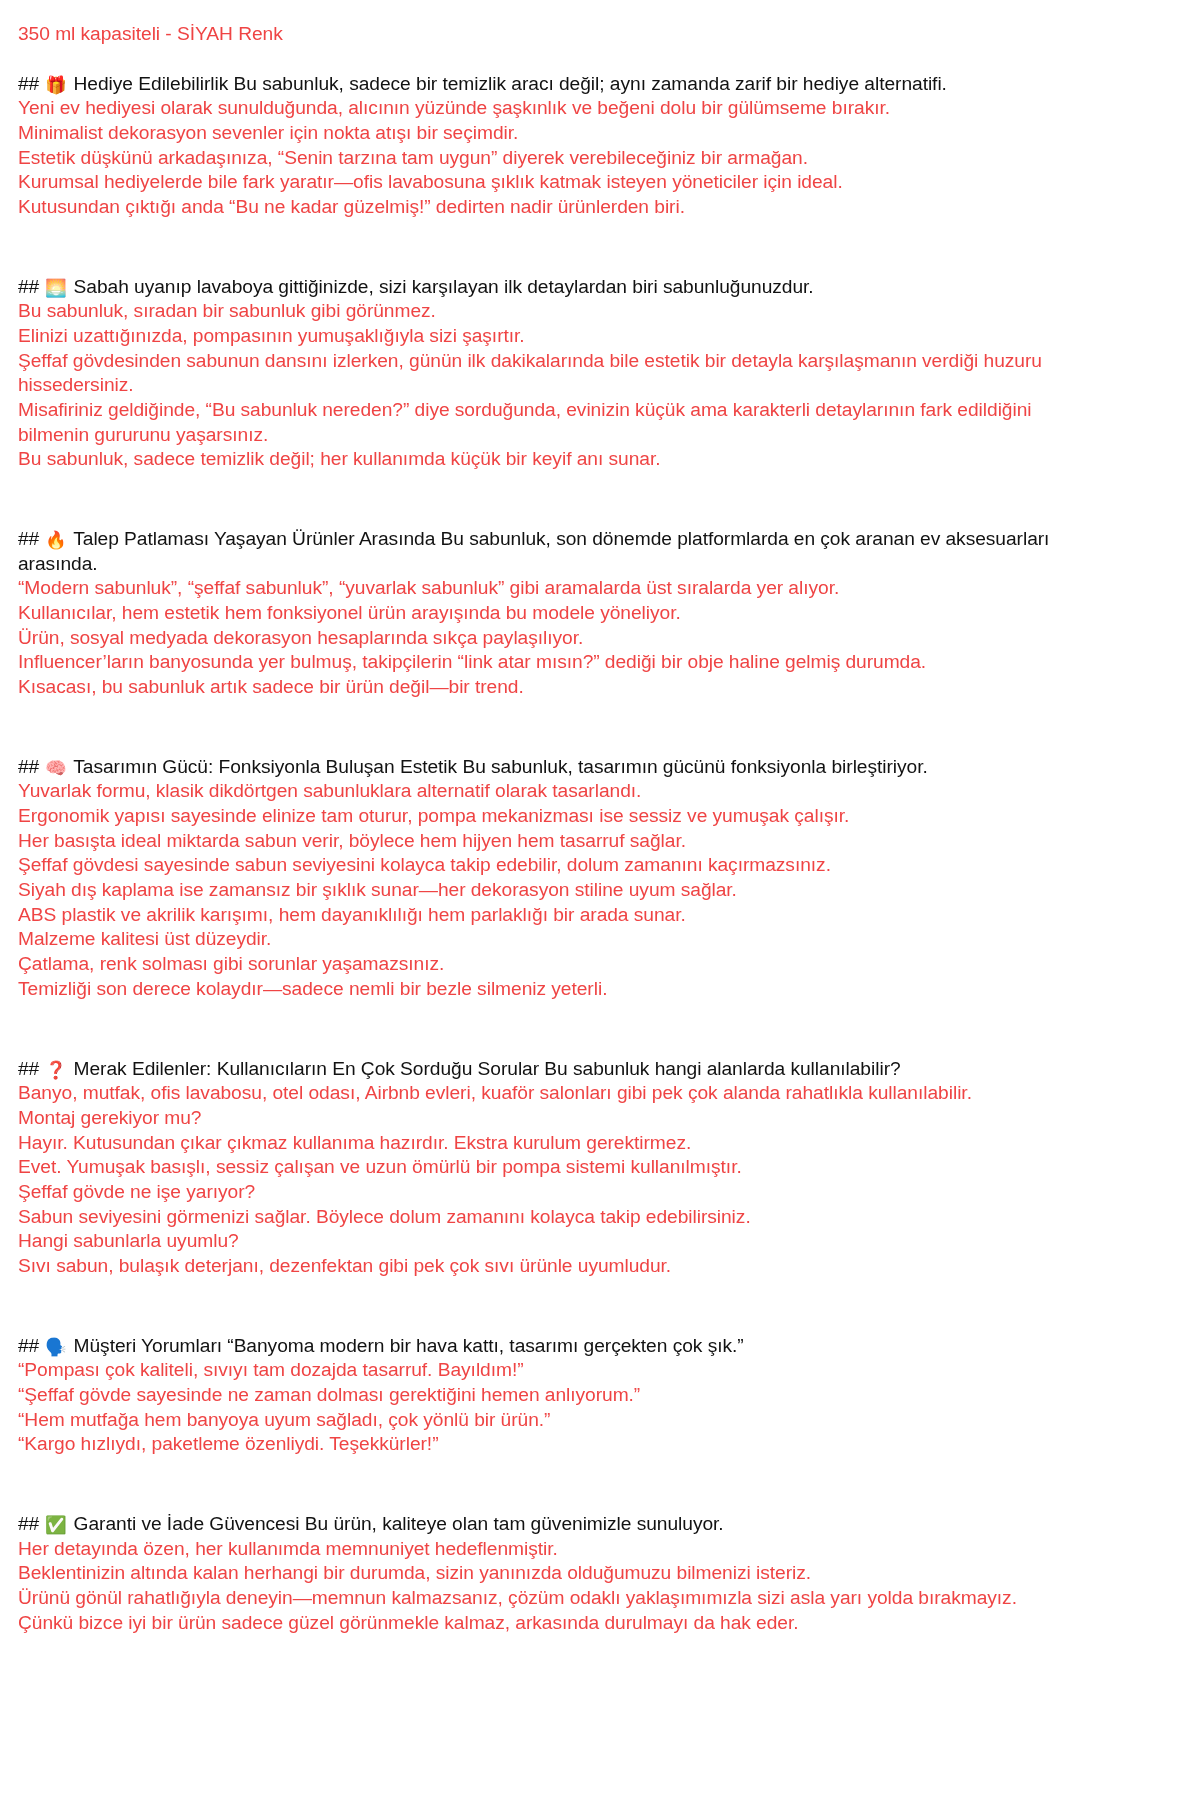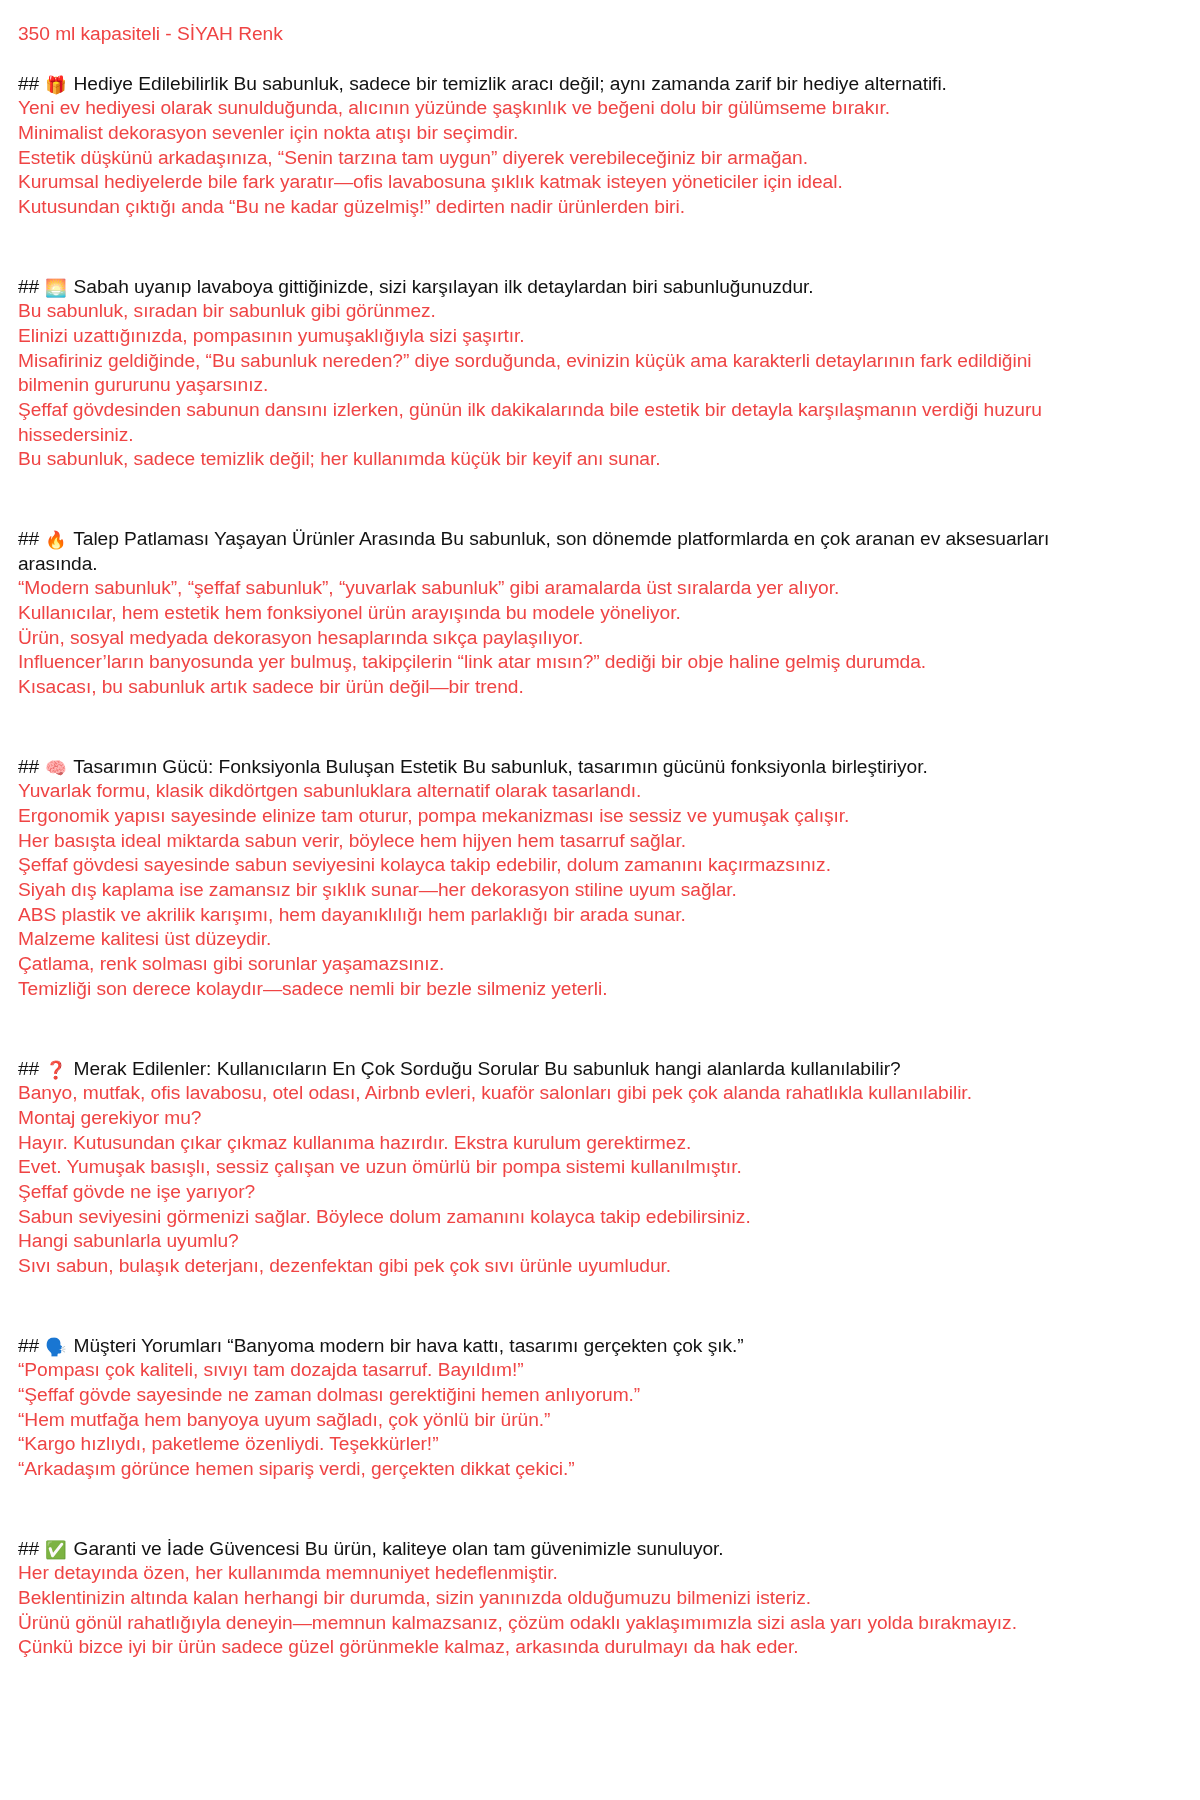--- a/index.html
+++ b/index.html
@@ -68,22 +68,22 @@
         <div class="line">Minimalist dekorasyon sevenler için nokta atışı bir seçimdir.</div>
         <div class="line">Estetik düşkünü arkadaşınıza, “Senin tarzına tam uygun” diyerek verebileceğiniz bir armağan.</div>
         <div class="line">Kurumsal hediyelerde bile fark yaratır—ofis lavabosuna şıklık katmak isteyen yöneticiler için ideal.</div>
         <div class="line">Kutusundan çıktığı anda “Bu ne kadar güzelmiş!” dedirten nadir ürünlerden biri.</div>
       </div>
       <div class="gap"></div>
       <div class="block">
         <div class="heading-line"><span class="hashes">##</span> <span class="emoji">🌅</span> <span>Sabah uyanıp lavaboya gittiğinizde, sizi karşılayan ilk detaylardan biri sabunluğunuzdur.</span></div>
         <div class="line">Bu sabunluk, sıradan bir sabunluk gibi görünmez.</div>
         <div class="line">Elinizi uzattığınızda, pompasının yumuşaklığıyla sizi şaşırtır.</div>
+        <div class="line">Şeffaf gövdesinden sabunun dansını izlerken, günün ilk dakikalarında bile estetik bir detayla karşılaşmanın verdiği huzuru hissedersiniz.</div>
         <div class="line">Misafiriniz geldiğinde, “Bu sabunluk nereden?” diye sorduğunda, evinizin küçük ama karakterli detaylarının fark edildiğini bilmenin gururunu yaşarsınız.</div>
-        <div class="line">Şeffaf gövdesinden sabunun dansını izlerken, günün ilk dakikalarında bile estetik bir detayla karşılaşmanın verdiği huzuru hissedersiniz.</div>
         <div class="line">Bu sabunluk, sadece temizlik değil; her kullanımda küçük bir keyif anı sunar.</div>
       </div>
       <div class="gap"></div>
       <div class="block">
         <div class="heading-line"><span class="hashes">##</span> <span class="emoji">🔥</span> <span>Talep Patlaması Yaşayan Ürünler Arasında Bu sabunluk, son dönemde platformlarda en çok aranan ev aksesuarları arasında.</span></div>
         <div class="line">“Modern sabunluk”, “şeffaf sabunluk”, “yuvarlak sabunluk” gibi aramalarda üst sıralarda yer alıyor.</div>
         <div class="line">Kullanıcılar, hem estetik hem fonksiyonel ürün arayışında bu modele yöneliyor.</div>
         <div class="line">Ürün, sosyal medyada dekorasyon hesaplarında sıkça paylaşılıyor.</div>
         <div class="line">Influencer’ların banyosunda yer bulmuş, takipçilerin “link atar mısın?” dediği bir obje haline gelmiş durumda.</div>
         <div class="line">Kısacası, bu sabunluk artık sadece bir ürün değil—bir trend.</div>
@@ -113,21 +113,20 @@
         <div class="line">Hangi sabunlarla uyumlu?</div>
         <div class="line">Sıvı sabun, bulaşık deterjanı, dezenfektan gibi pek çok sıvı ürünle uyumludur.</div>
       </div>
       <div class="gap"></div>
       <div class="block">
         <div class="heading-line"><span class="hashes">##</span> <span class="emoji">🗣️</span> <span>Müşteri Yorumları “Banyoma modern bir hava kattı, tasarımı gerçekten çok şık.”</span></div>
         <div class="line">“Pompası çok kaliteli, sıvıyı tam dozajda tasarruf. Bayıldım!”</div>
         <div class="line">“Şeffaf gövde sayesinde ne zaman dolması gerektiğini hemen anlıyorum.”</div>
         <div class="line">“Hem mutfağa hem banyoya uyum sağladı, çok yönlü bir ürün.”</div>
         <div class="line">“Kargo hızlıydı, paketleme özenliydi. Teşekkürler!”</div>
-        <div class="line">“Arkadaşım görünce hemen sipariş verdi, gerçekten dikkat çekici.”</div>
       </div>
       <div class="gap"></div>
       <div class="block">
         <div class="heading-line"><span class="hashes">##</span> <span class="emoji">✅</span> <span>Garanti ve İade Güvencesi Bu ürün, kaliteye olan tam güvenimizle sunuluyor.</span></div>
         <div class="line">Her detayında özen, her kullanımda memnuniyet hedeflenmiştir.</div>
         <div class="line">Beklentinizin altında kalan herhangi bir durumda, sizin yanınızda olduğumuzu bilmenizi isteriz.</div>
         <div class="line">Ürünü gönül rahatlığıyla deneyin—memnun kalmazsanız, çözüm odaklı yaklaşımımızla sizi asla yarı yolda bırakmayız.</div>
         <div class="line">Çünkü bizce iyi bir ürün sadece güzel görünmekle kalmaz, arkasında durulmayı da hak eder.</div>
       </div>
     </div>

